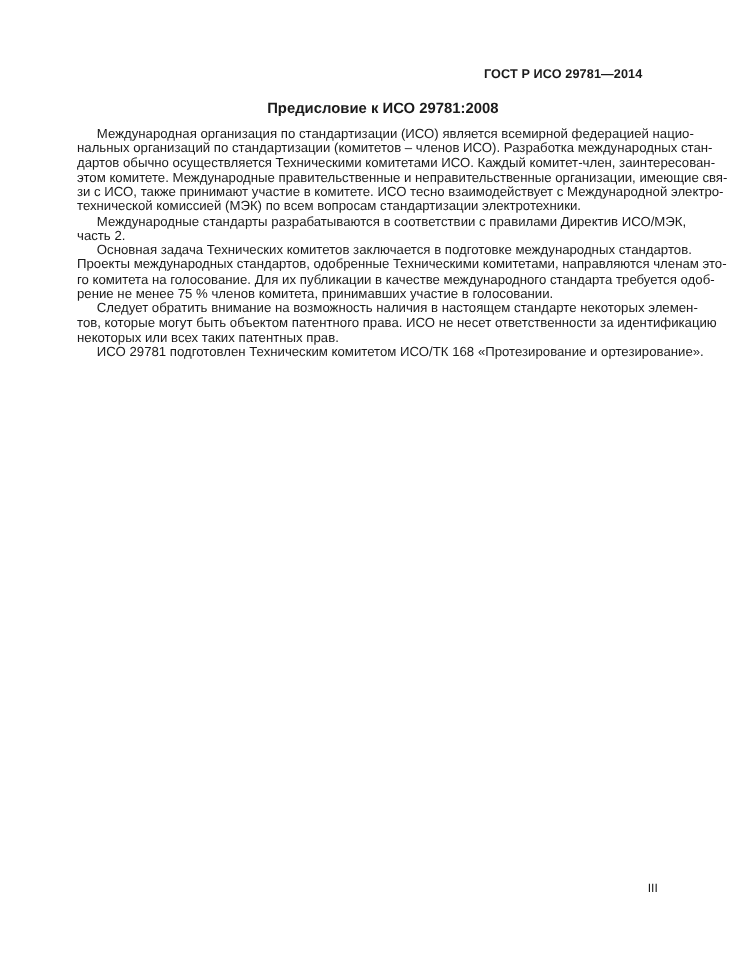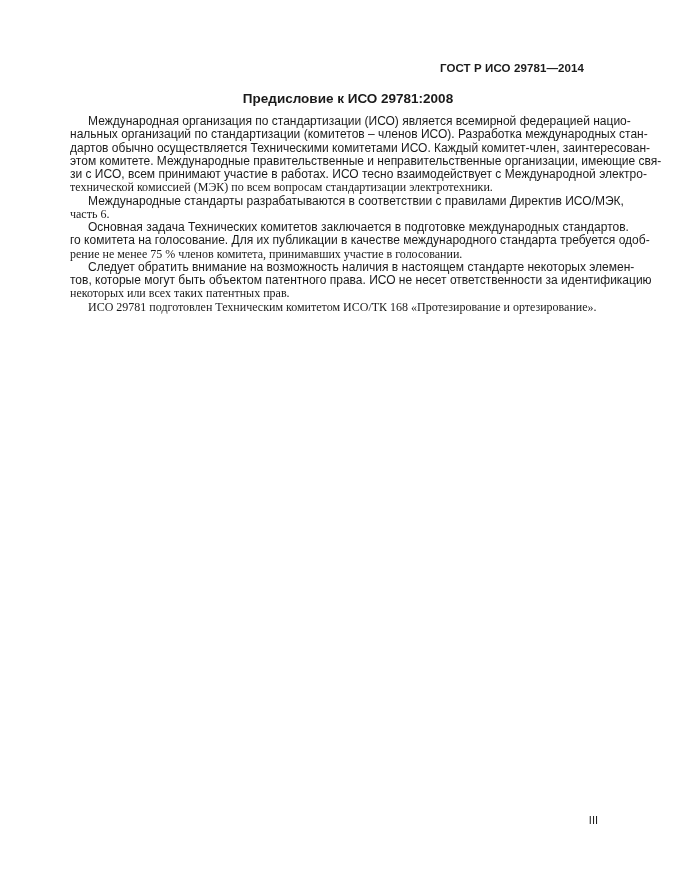--- a/index.html
+++ b/index.html
@@ -2,46 +2,47 @@
 <html><head>
 <meta charset="utf-8">
 <style>
   html, body { margin: 0; padding: 0; background: #ffffff; }
   body { width: 680px; height: 880px; position: relative; overflow: hidden;
          font-family: "Liberation Sans", sans-serif; color: #1a1a1a; }
   .header-code { position: absolute; top: 62px; right: 96px; font-size: 11.5px; font-weight: bold; letter-spacing: 0.1px; }
   .title { position: absolute; top: 91px; left: 0; width: 680px; text-align: center; font-size: 13.5px; font-weight: bold; padding-left: 16px; box-sizing: border-box; }
   .body-text { position: absolute; top: 115px; left: 70px; width: 530px; font-size: 12px; line-height: 13.25px; }
   .line { display: block; white-space: nowrap; text-align: justify; text-align-last: justify; }
-  .line.last { text-align-last: left; font-family: Liberation Serif, serif; }
+  .line.last { text-align-last: left; }
   .indent { padding-left: 18px; }
-  .page-num { position: absolute; top: 802px; right: 82px; font-size: 11px; margin-top: 12px; }
+  .page-num { position: absolute; top: 802px; right: 82px; font-size: 11px; }
 </style>
 </head>
 <body>
 
 <div class="header-code">ГОСТ Р ИСО 29781—2014</div>
 
 <div class="title">Предисловие к ИСО 29781:2008</div>
 
 <div class="body-text">
   <div>
     <span class="line indent">Международная организация по стандартизации (ИСО) является всемирной федерацией нацио-</span>
     <span class="line">нальных организаций по стандартизации (комитетов – членов ИСО). Разработка международных стан-</span>
     <span class="line">дартов обычно осуществляется Техническими комитетами ИСО. Каждый комитет-член, заинтересован-</span>
     <span class="line">этом комитете. Международные правительственные и неправительственные организации, имеющие свя-</span>
-    <span class="line">зи с ИСО, всем принимают участие в работах. ИСО тесно взаимодействует с Международной электро-</span>
+    <span class="line">зи с ИСО, также принимают участие в комитете. ИСО тесно взаимодействует с Международной электро-</span>
     <span class="line last">технической комиссией (МЭК) по всем вопросам стандартизации электротехники.</span>
   </div>
   <div>
     <span class="line indent">Международные стандарты разрабатываются в соответствии с правилами Директив ИСО/МЭК,</span>
-    <span class="line last">часть 6.</span>
+    <span class="line last">часть 2.</span>
   </div>
   <div>
     <span class="line indent">Основная задача Технических комитетов заключается в подготовке международных стандартов.</span>
+    <span class="line">Проекты международных стандартов, одобренные Техническими комитетами, направляются членам это-</span>
     <span class="line">го комитета на голосование. Для их публикации в качестве международного стандарта требуется одоб-</span>
     <span class="line last">рение не менее 75 %  членов комитета, принимавших участие в голосовании.</span>
   </div>
   <div>
     <span class="line indent">Следует обратить внимание на возможность наличия в настоящем стандарте некоторых элемен-</span>
     <span class="line">тов, которые могут быть объектом патентного права. ИСО не несет ответственности за идентификацию</span>
     <span class="line last">некоторых или всех таких патентных прав.</span>
   </div>
   <div>
     <span class="line indent last">ИСО 29781 подготовлен Техническим комитетом ИСО/ТК 168 «Протезирование и ортезирование».</span>

